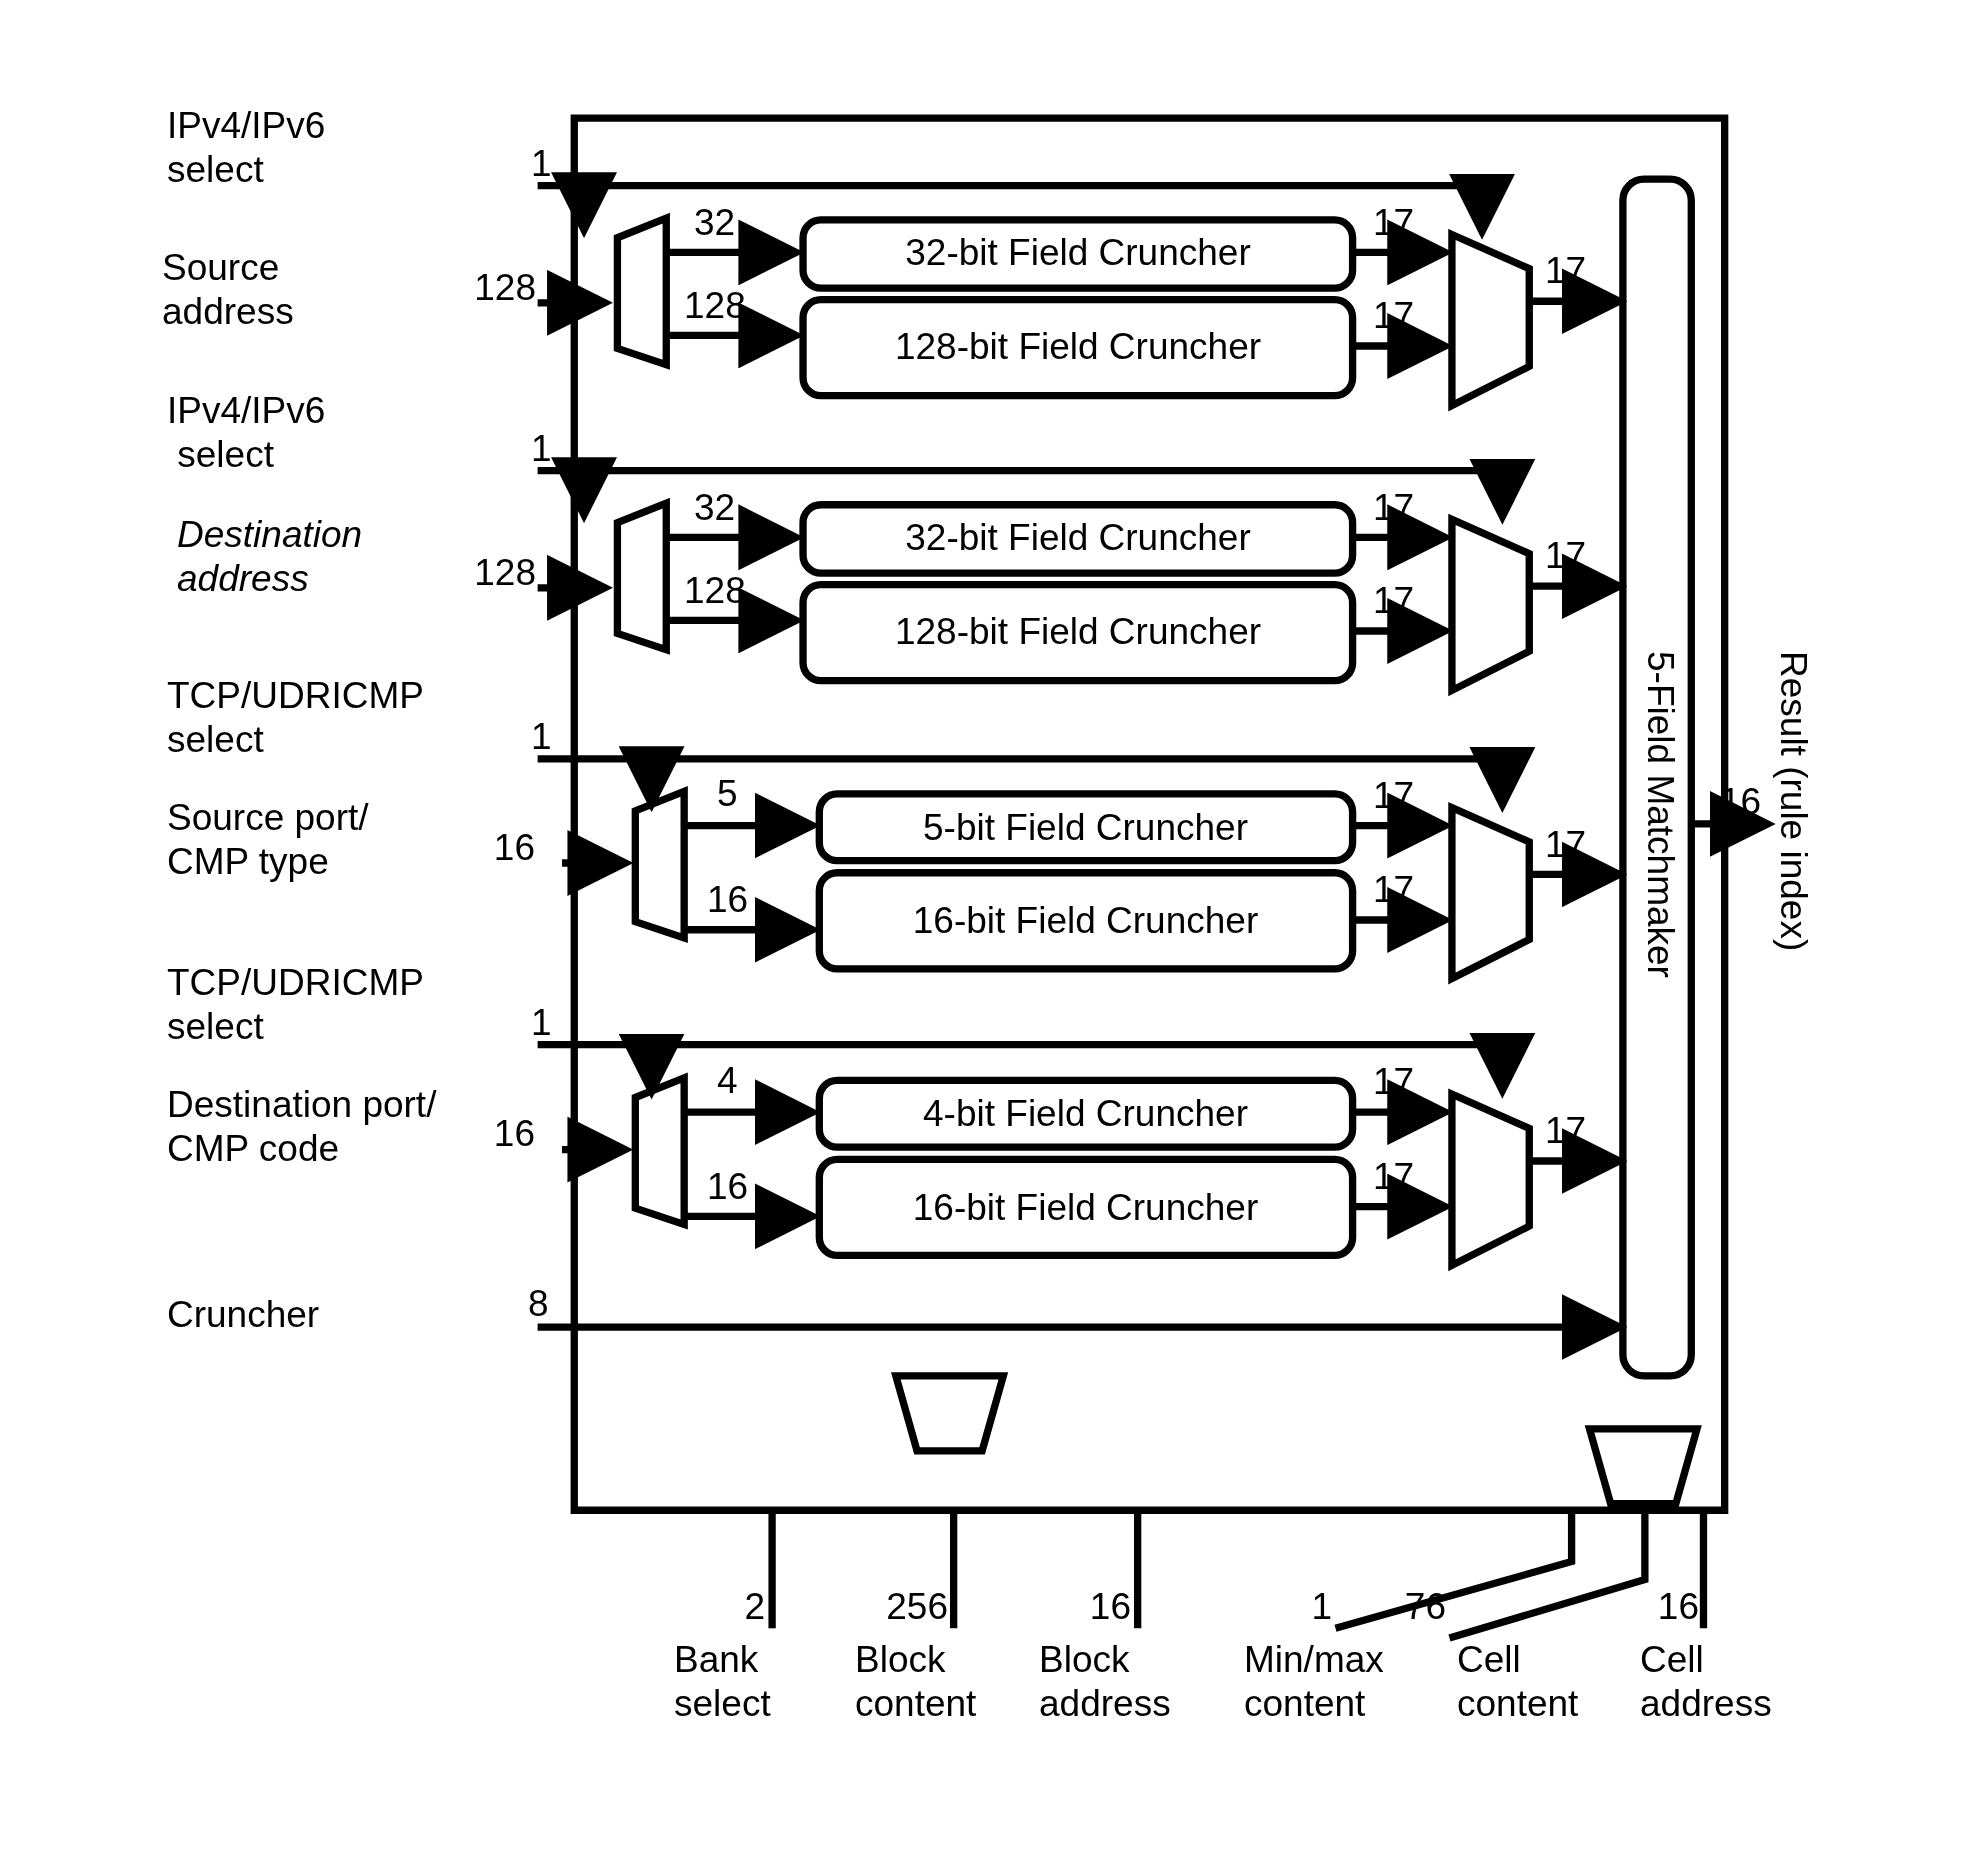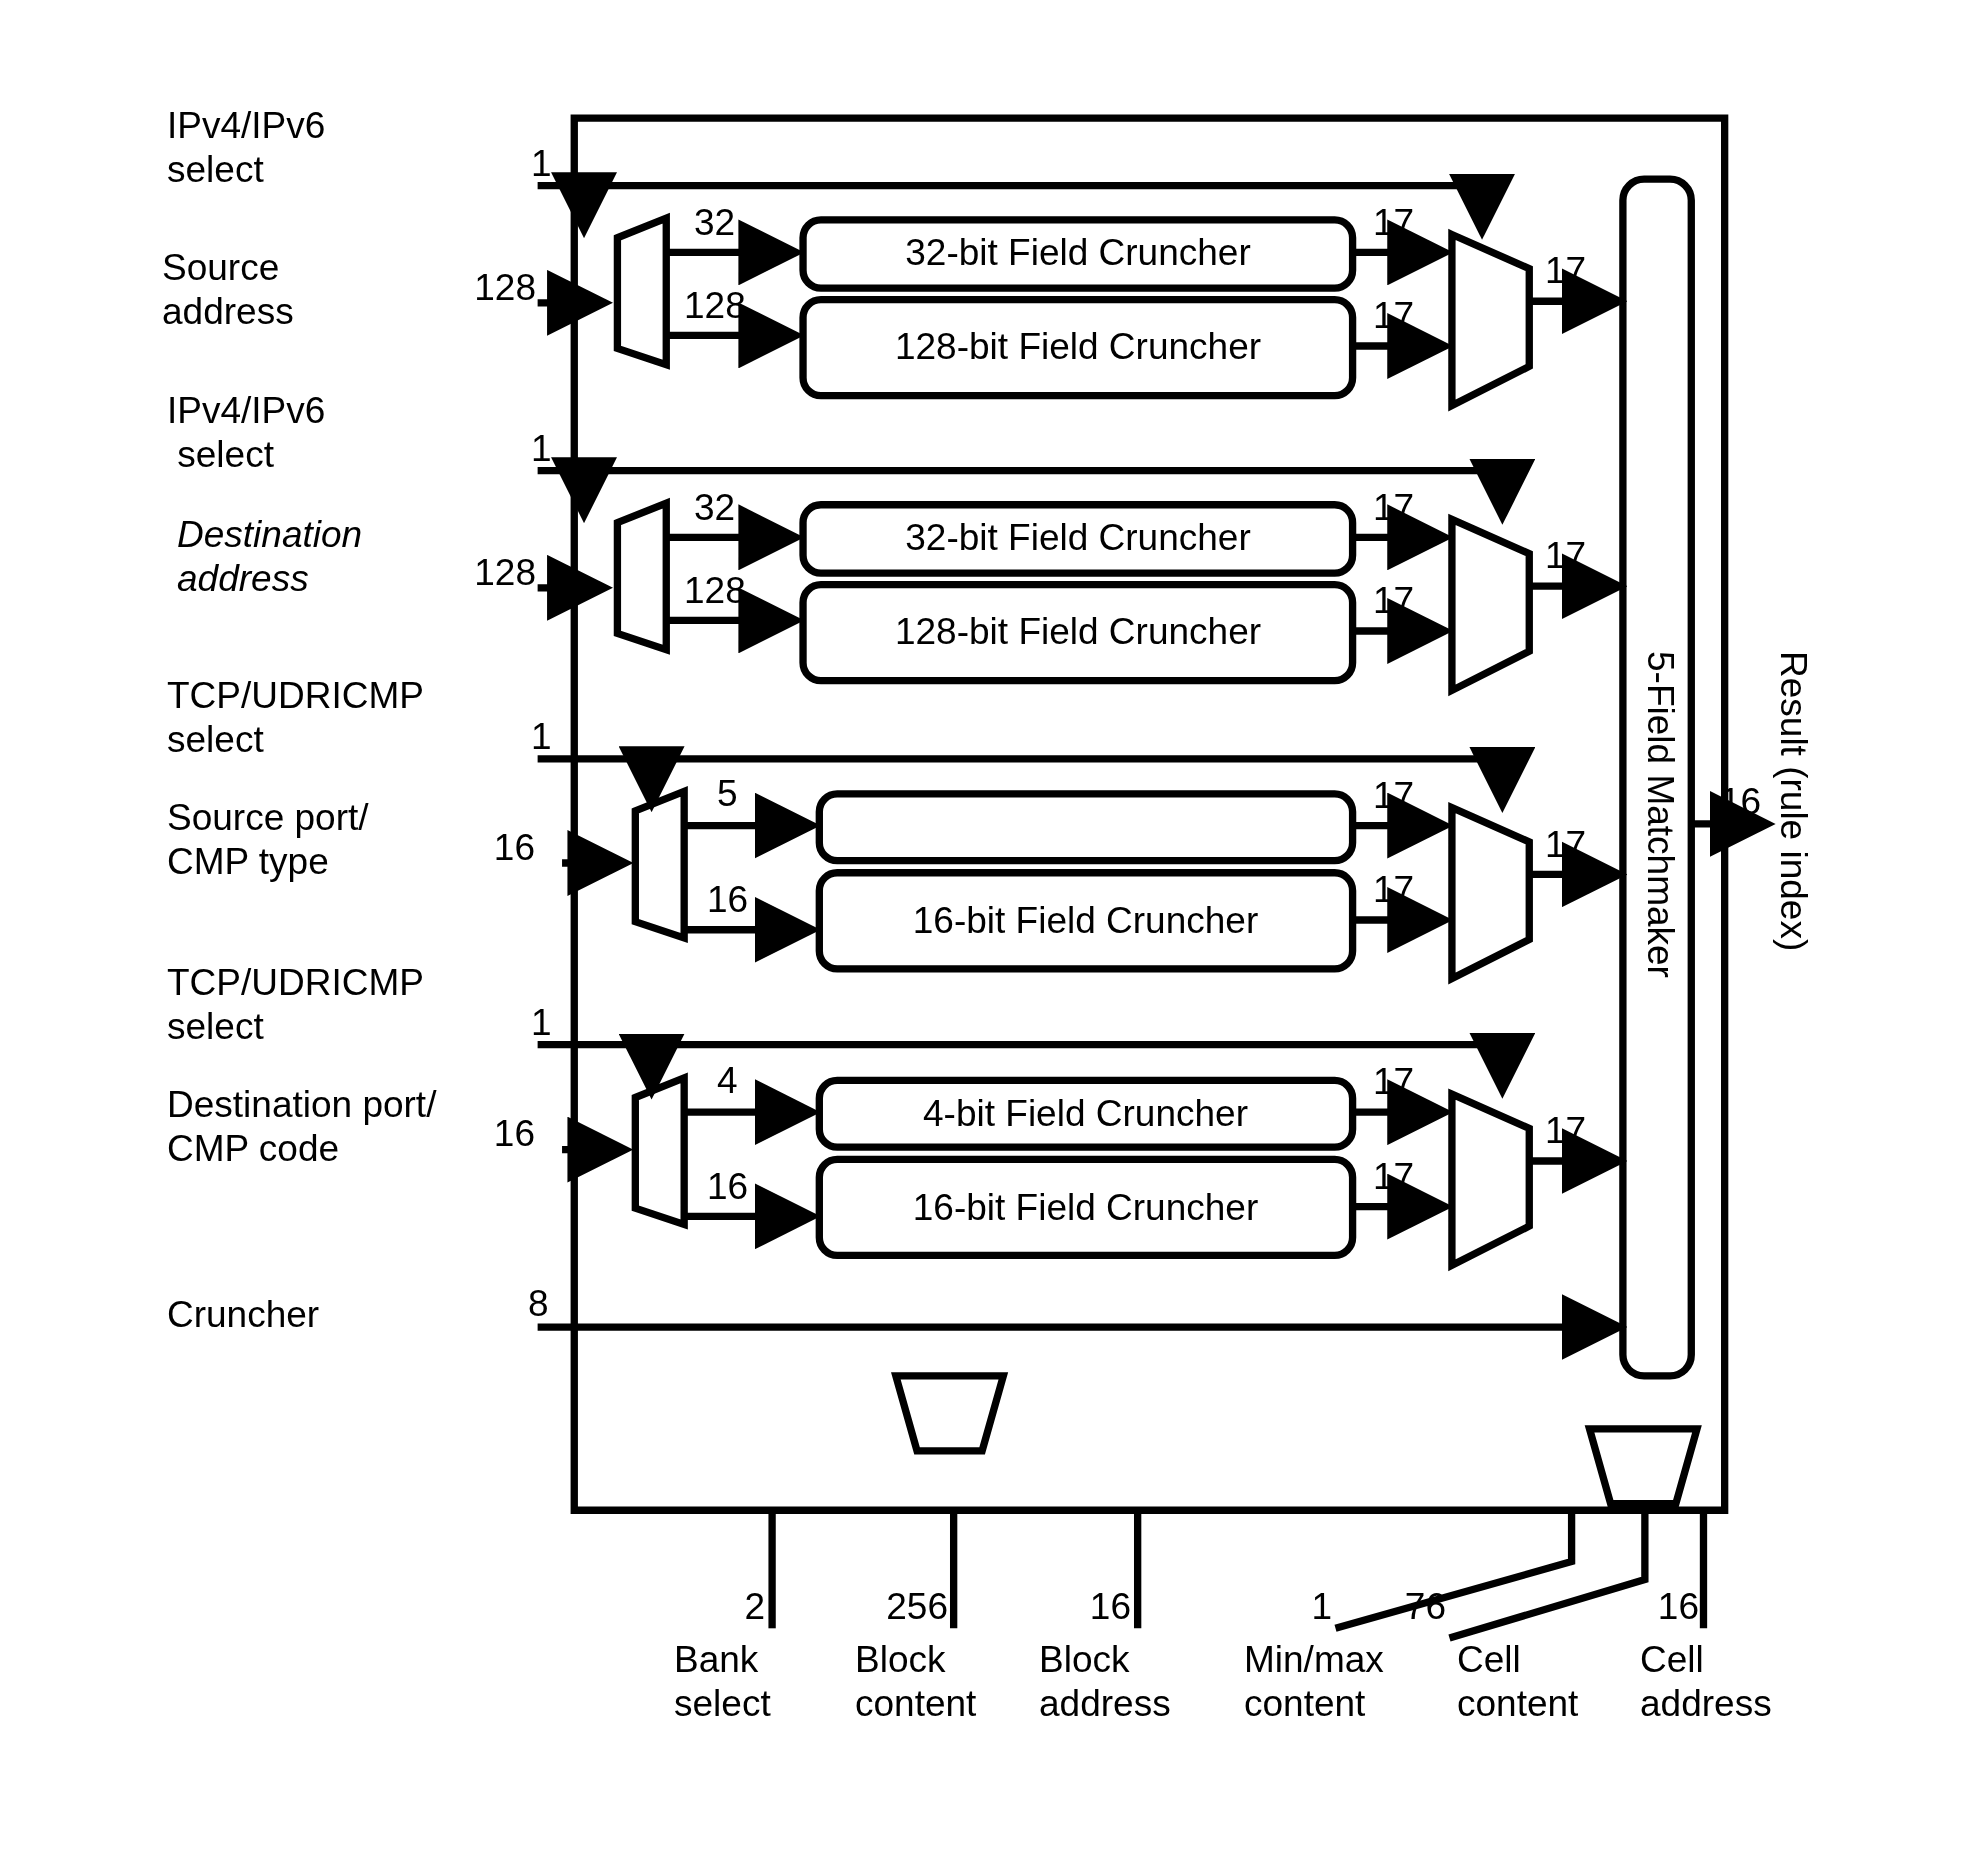--- a/index.html
+++ b/index.html
@@ -154,20 +154,21 @@
   <div class="num" style="left:694px;top:489px;">32</div>
   <div class="num" style="left:684px;top:572px;">128</div>
   <div class="boxlbl" style="left:803px;top:519px;width:550px;">32-bit Field Cruncher</div>
   <div class="boxlbl" style="left:803px;top:613px;width:550px;">128-bit Field Cruncher</div>
   <div class="num" style="left:1373px;top:489px;">17</div>
   <div class="num" style="left:1373px;top:582px;">17</div>
   <div class="num" style="left:1545px;top:537px;">17</div>
 
   <div class="num" style="left:717px;top:775px;">5</div>
   <div class="num" style="left:707px;top:881px;">16</div>
+  <div class="boxlbl" style="left:819px;top:809px;width:533px;">5-bit Field Cruncher</div>
   <div class="boxlbl" style="left:819px;top:902px;width:533px;">16-bit Field Cruncher</div>
   <div class="num" style="left:1373px;top:777px;">17</div>
   <div class="num" style="left:1373px;top:871px;">17</div>
   <div class="num" style="left:1545px;top:826px;">17</div>
 
   <div class="num" style="left:717px;top:1062px;">4</div>
   <div class="num" style="left:707px;top:1168px;">16</div>
   <div class="boxlbl" style="left:819px;top:1095px;width:533px;">4-bit Field Cruncher</div>
   <div class="boxlbl" style="left:819px;top:1189px;width:533px;">16-bit Field Cruncher</div>
   <div class="num" style="left:1373px;top:1063px;">17</div>

